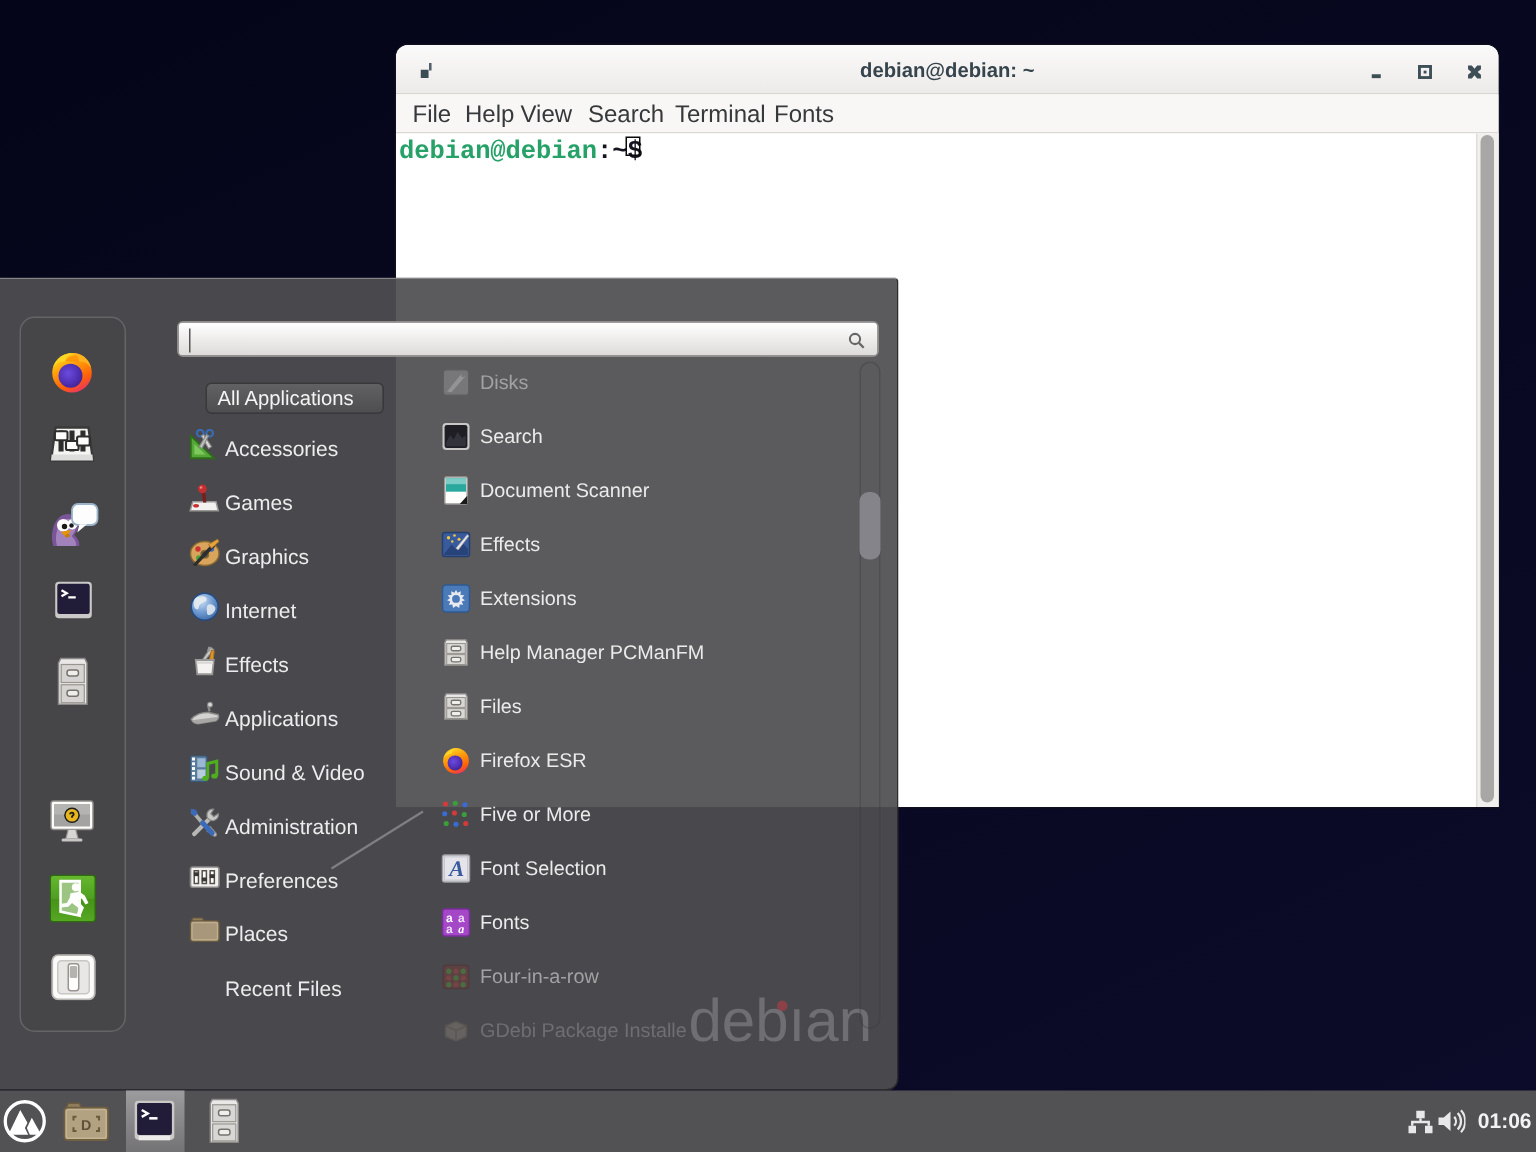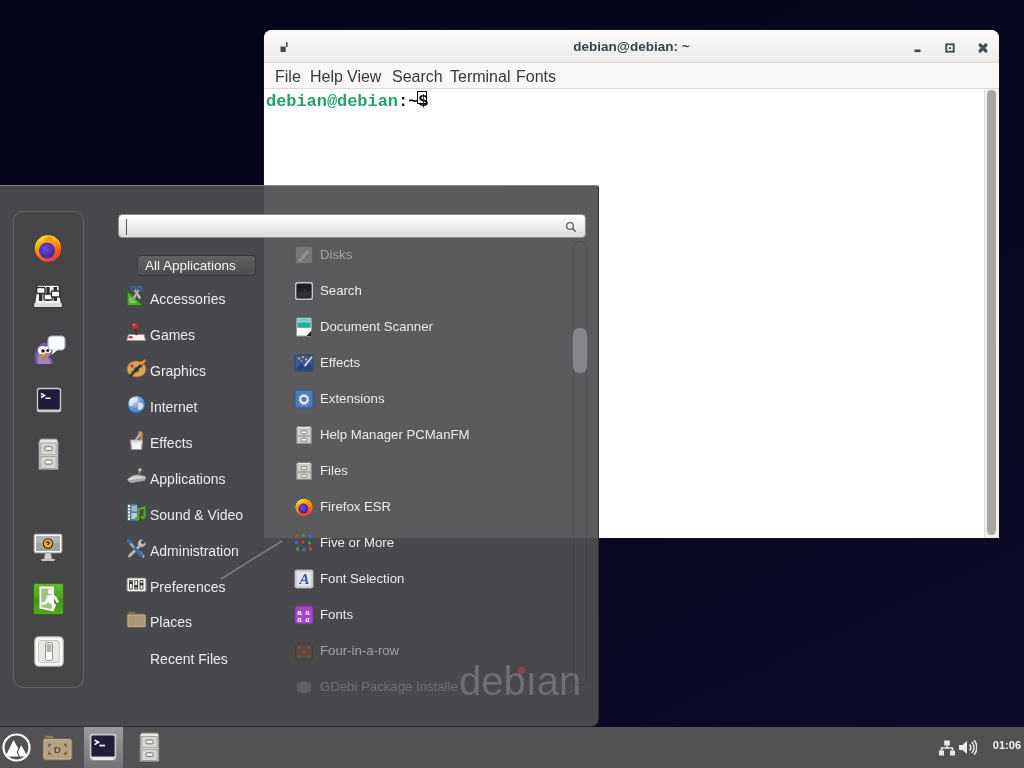--- a/index.html
+++ b/index.html
@@ -58,21 +58,21 @@
   .app.dim { color:#a2a2a4; }
   #mscrolltrack { position:absolute; left:573px; top:55px; width:14px; height:445px;
           border:1px solid rgba(58,58,61,0.35); border-radius:7px; }
   #mscrollthumb { position:absolute; left:573px; top:142px; width:14px; height:45px;
           background:#84848a; border-radius:6px; }
   #watermark { position:absolute; left:459px; top:473px; font-family:Liberation Sans, sans-serif;
           font-size:40px; font-weight:normal; color:rgba(172,172,180,0.38); letter-spacing:0px; }
 
   
   #taskbar { position:absolute; left:0; top:727px; width:1024px; height:41px; background:#525254; }
-  #clock { position:absolute; right:3px; top:12px; font-size:11px; font-weight:bold; color:#f2f2f4; }
+  #clock { position:absolute; right:3px; top:12px; font-size:14px; font-weight:bold; color:#f2f2f4; }
   #activewin { position:absolute; left:84px; top:0; width:39px; height:41px;
           background:linear-gradient(#9c9c9e,#737375); }
 </style>
 </head>
 <body>
 <div id="desktop"></div>
 
 <div id="term">
   <div class="titlebar">
     <svg class="abs" style="left:16px;top:11px" width="9" height="12" viewBox="0 0 9 12">

